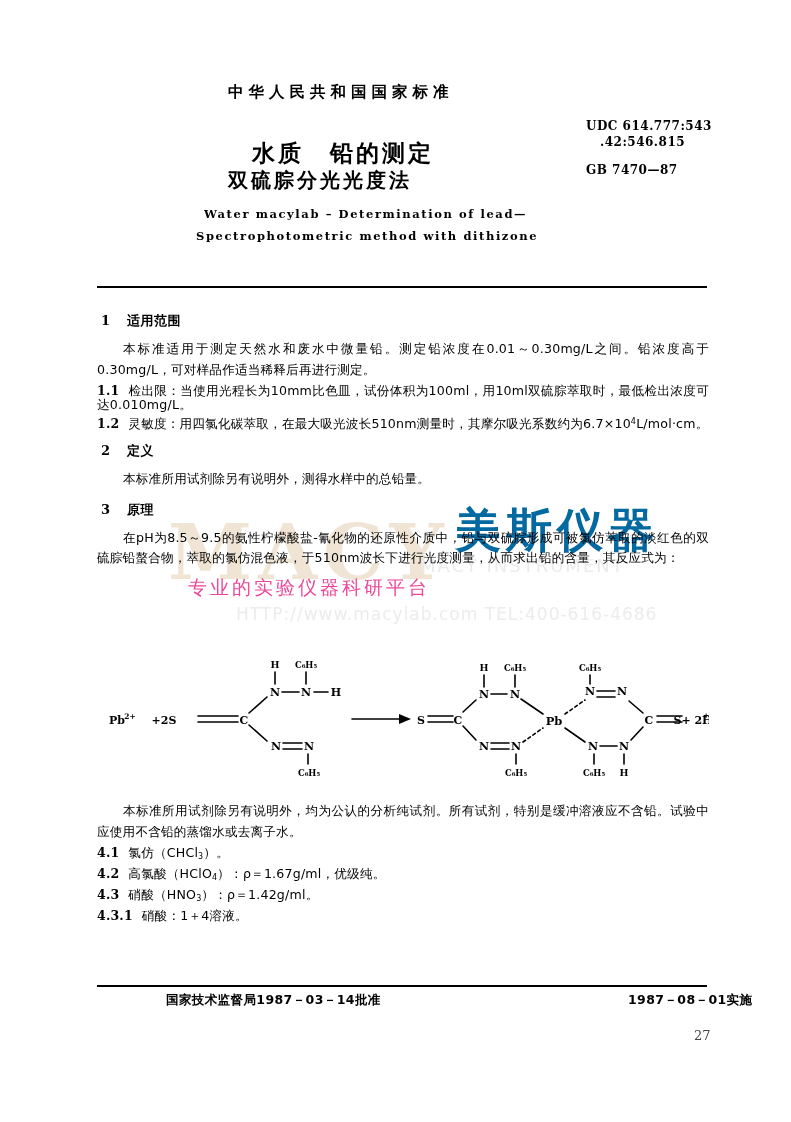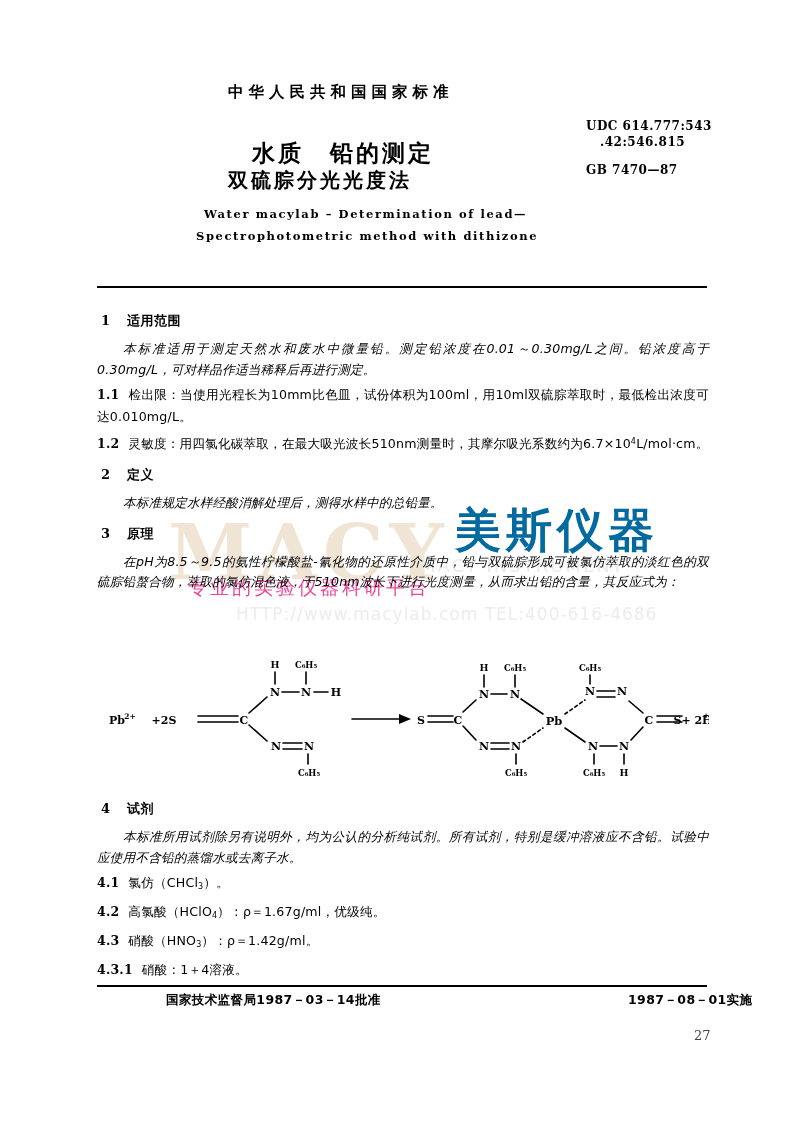--- a/index.html
+++ b/index.html
@@ -95,26 +95,26 @@
     position:absolute; left:97px; top:286px; width:610px; height:2px;
     background:#000;
   }
 
   
   .body { position:absolute; left:97px; top:312px; width:612px; }
   .h2 { font-size:13px; font-weight:bold; margin:0 0 9px 4px; letter-spacing:.5px; }
   .h2 .num { display:inline-block; width:26px; }
   .p {
     font-size:12.6px; line-height:20.5px; margin:1px 0 4px 0;
-    text-align:justify; letter-spacing:.2px;font-style:italic;
+    text-align:justify; letter-spacing:.2px;
   }
   .p.indent { text-indent:26px; }
   .sec { margin-bottom:11px; }
   .sub {
-    font-size:12.6px; line-height:22px; margin:0 0 3px 0;
+    font-size:12.6px; line-height:14px; margin:0 0 3px 0;
     text-align:justify; letter-spacing:.2px;
   }
   .sub .lbl { font-weight:bold; margin-right:9px; font-family:"DejaVu Serif","Liberation Serif",serif; font-size:12.5px; }
   sub { font-size:8px; vertical-align:-2px; }
   sup { font-size:8px; vertical-align:4px; }
   .sp { font-family:"DejaVu Serif","Liberation Serif",serif; }
 
   
   .formula { position:absolute; left:97px; top:650px; width:612px; height:140px; }
   .formula svg { display:block; }
@@ -180,21 +180,21 @@
         </p>
         <p class="sub">
           <span class="lbl">1.2</span><span>灵敏度：用四氯化碳萃取，在最大吸光波长510nm测量时，其摩尔吸光系数约为6.7×10</span><sup>4</sup><span>L/mol·cm。</span>
         </p>
       </div>
 
       <div class="sec">
         <div class="h2">
           <span class="num sp">2</span><span>定义</span>
         </div>
-        <p class="p indent">本标准规定水样经酸消解处理后，测得水样中的总铅量。</p>
+        <p class="p indent">本标准所用试剂除另有说明外，测得水样中的总铅量。</p>
       </div>
 
       <div class="sec">
         <div class="h2">
           <span class="num sp">3</span><span>原理</span>
         </div>
         <p class="p indent">在pH为8.5～9.5的氨性柠檬酸盐-氰化物的还原性介质中，铅与双硫腙形成可被氯仿萃取的淡红色的双硫腙铅螯合物，萃取的氯仿混色液，于510nm波长下进行光度测量，从而求出铅的含量，其反应式为：</p>
       </div>
 
     </div>
@@ -306,23 +306,20 @@
           <text x="497" y="126" font-size="8.5">C₆H₅</text>
           <text x="527" y="126" font-size="9.5">H</text>
           <text x="552" y="74" font-size="11">C</text>
           <text x="596" y="74" font-size="11">S+ 2H</text>
           <text x="609" y="68" font-size="8">+</text>
         </g>
       </svg>
     </div>
 
     <div class="reagents">
-      <div class="h2">
-        <span class="num sp">4</span><span>试剂</span>
-      </div>
       <p class="p indent">本标准所用试剂除另有说明外，均为公认的分析纯试剂。所有试剂，特别是缓冲溶液应不含铅。试验中应使用不含铅的蒸馏水或去离子水。</p>
 
       <p class="sub">
         <span class="lbl">4.1</span><span>氯仿（CHCl</span><sub>3</sub><span>）。</span>
       </p>
       <p class="sub">
         <span class="lbl">4.2</span><span>高氯酸（HClO</span><sub>4</sub><span>）：ρ＝1.67g/ml，优级纯。</span>
       </p>
       <p class="sub">
         <span class="lbl">4.3</span><span>硝酸（HNO</span><sub>3</sub><span>）：ρ＝1.42g/ml。</span>

